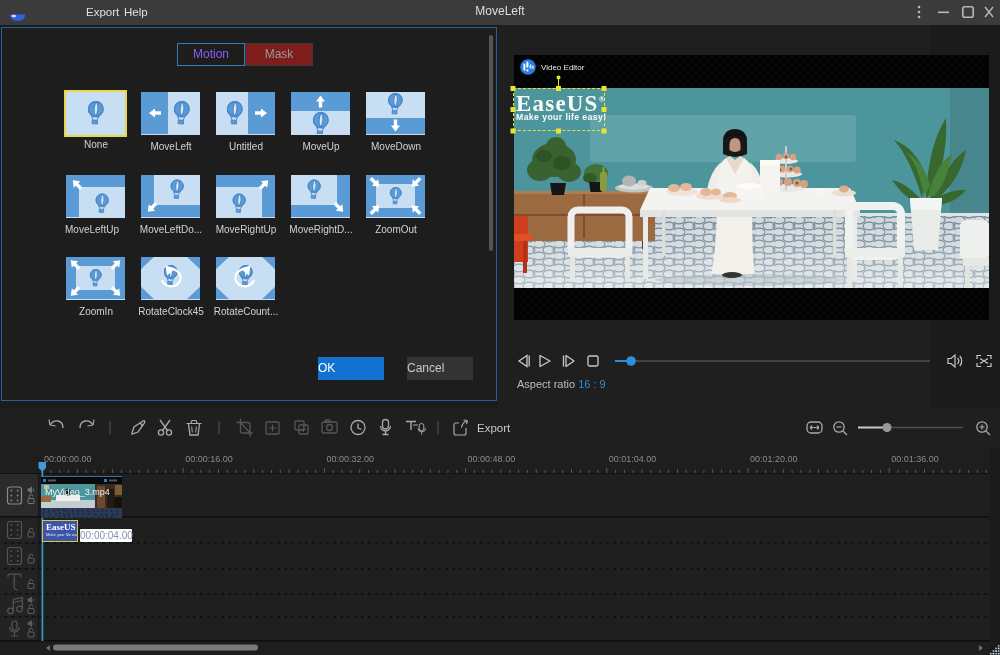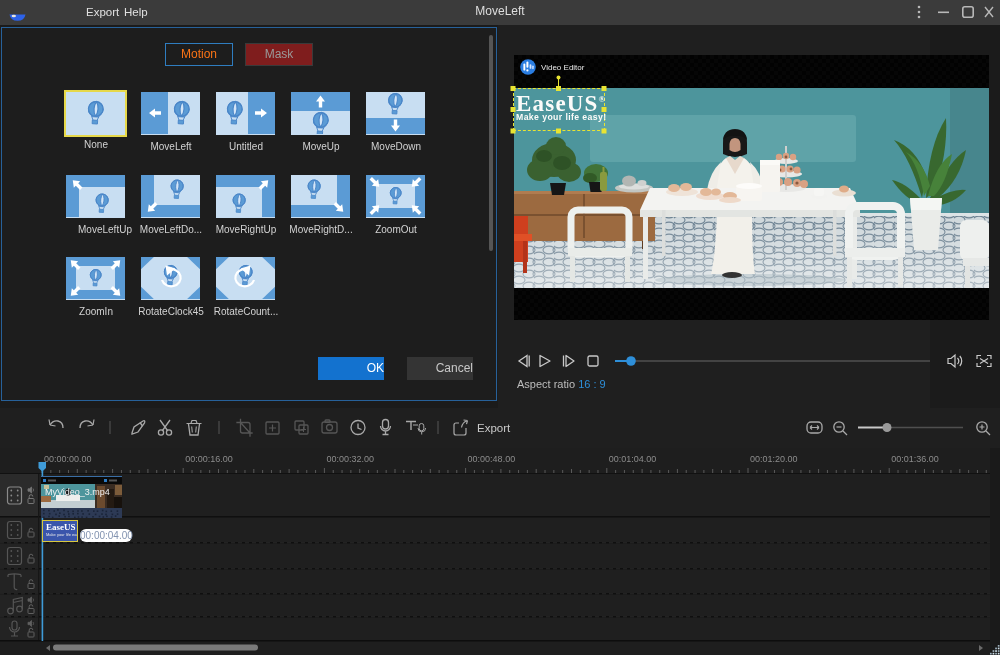--- a/index.html
+++ b/index.html
@@ -9,21 +9,21 @@
 
 #titlebar { position:absolute; left:0; top:0; width:1000px; height:25px; background:#3b3b3b; color:#e2e2e2; }
 #titlebar .menu { position:absolute; top:6px; font-size:11.5px; color:#e0e0e0; }
 #title-center { position:absolute; top:4px; left:0; width:1000px; text-align:center; font-size:12px; color:#dedede; }
 
 #lpanel { position:absolute; left:1px; top:27px; width:496px; height:374px; background:#1d1d1d; border:1px solid #27619a; }
 .tab { position:absolute; top:15px; width:68px; height:23px; line-height:21px; text-align:center; font-size:12px; }
 .thumb { position:absolute; width:59px; height:43px; background:#c8def2; overflow:hidden; }
 .thumb svg { position:absolute; left:0; top:0; }
 .tlabel { position:absolute; width:76px; text-align:center; font-size:10px; color:#d2d2d2; }
-.btn { position:absolute; top:329px; width:66px; height:23px; text-align:right; line-height:23px; font-size:12px; }
+.btn { position:absolute; top:329px; width:66px; height:23px; text-align:left; line-height:23px; font-size:12px; }
 
 #preview { position:absolute; left:498px; top:25px; width:432px; height:383px; background:#1f1f1f; }
 #videobox { position:absolute; left:16px; top:30px; width:475px; height:265px; background:repeating-conic-gradient(#060606 0% 25%, #020202 0% 50%) 0 0/8px 8px; }
 
 #toolbar { position:absolute; left:0; top:408px; width:1000px; height:40px; background:#1f1f1f; }
 
 #timeline { position:absolute; left:0; top:448px; width:836px; height:207px; background:#1e1e1e; }
 </style>
 </head>
 <body>
@@ -41,21 +41,21 @@
         <circle cx="7" cy="3" r="1.3"></circle>
           <circle cx="7" cy="8" r="1.3"></circle>
           <circle cx="7" cy="13" r="1.3"></circle>
       </g>
       <rect x="26" y="7.5" width="11" height="1.6" fill="#b8b8b8"></rect>
       <rect x="50.8" y="2.8" width="10.4" height="10.4" rx="2" fill="none" stroke="#b8b8b8" stroke-width="1.6"></rect>
       <path d="M73 3 L81 13 M81 3 L73 13" stroke="#b8b8b8" stroke-width="1.4"></path>
     </svg>
   </div>
   <div id="lpanel">
-    <div class="tab" style="left:163px;background:#1d1d1d;border:1px solid #2f7dc0;color:#f97316">Motion</div>
+    <div class="tab" style="left:175px;background:#1d1d1d;border:1px solid #2f7dc0;color:#8b5cf6">Motion</div>
     <div class="tab" style="left:243px;background:#7f1d1d;border:1px solid #3a3a3a;color:#9a9a9a">Mask</div>
     <svg width="0" height="0" style="position:absolute">
       <defs>
         <g id="bal">
           <g transform="rotate(4 7 10)">
           <circle cx="7" cy="6.9" r="6.4" fill="#5b9bd5"></circle>
           <path d="M7.2 0.5 C4.9 3.9 4.9 9.9 7.2 13.2 C9.5 9.9 9.5 3.9 7.2 0.5 Z" fill="#d3e5f7"></path>
           <circle cx="7" cy="6.9" r="6.4" fill="none" stroke="#4a86c8" stroke-width="1"></circle>
           <path d="M3.3 12.1 L5.2 16.7 M10.7 12.1 L8.8 16.7 M4 13.8 L10 13.8" stroke="#4a86c8" stroke-width="0.8" fill="none"></path>
           <rect x="4.7" y="16.7" width="4.6" height="3.2" fill="#5b9bd5" stroke="#4a86c8" stroke-width="0.8"></rect>
@@ -109,21 +109,21 @@
       </div>
     <div class="tlabel" style="left:356px;top:113px">MoveDown</div>
     <div class="thumb" style="left:64px;top:147px;">
         <svg width="59" height="42" viewBox="0 0 59 42">
           <rect width="59" height="42" fill="#5b9bd5"></rect>
           <rect x="13" y="12" width="46" height="30" fill="#c8def2"></rect>
           <use href="#bal" transform="translate(29.3,18.5) scale(0.95)" stroke="#4a86c8"></use>
           <use href="#arw" fill="#fff" transform="translate(5,5) rotate(45 6 4.5)"></use>
         </svg>
       </div>
-    <div class="tlabel" style="left:65px;top:196px">MoveLeftUp</div>
+    <div class="tlabel" style="left:52px;top:196px">MoveLeftUp</div>
     <div class="thumb" style="left:139px;top:147px;">
         <svg width="59" height="42" viewBox="0 0 59 42">
           <rect width="59" height="42" fill="#5b9bd5"></rect>
           <rect x="13" width="46" height="30" fill="#c8def2"></rect>
           <use href="#bal" transform="translate(29.3,4.5) scale(0.95)" stroke="#4a86c8"></use>
           <use href="#arw" fill="#fff" transform="translate(5,28) rotate(-45 6 4.5)"></use>
         </svg>
       </div>
     <div class="tlabel" style="left:131px;top:196px">MoveLeftDo...</div>
     <div class="thumb" style="left:214px;top:147px;">
@@ -645,21 +645,21 @@
     <rect x="65.1" y="38.5" width="1.6" height="1.6" fill="#1a2438"></rect>
     <rect x="69.8" y="39.2" width="1.6" height="1.6" fill="#1a2438"></rect>
     <rect x="73.8" y="38.3" width="1.6" height="1.6" fill="#1a2438"></rect>
     </svg>
     <div class="abs" style="left:4px;top:10px;font-size:9px;color:#f2f2f2;white-space:nowrap">MyVideo_3.mp4</div>
     </div>
     <div class="abs" style="left:42px;top:72px;width:36px;height:22px;background:#3a55ab;border:1px solid #d8c840;overflow:hidden">
         <div style="font-size:9px;font-weight:bold;color:#fff;font-family:'Liberation Serif',serif;margin:2px 0 0 3px;line-height:9px">EaseUS</div>
         <div style="font-size:4px;color:#e8e8e8;margin-left:3px;white-space:nowrap">Make your life easy!</div>
       </div>
-    <div class="abs" style="left:80px;top:81px;width:52px;height:13px;background:#fff;border-radius:6px;font-size:10px;color:#8293b0;text-align:center;line-height:13px">00:00:04.00</div>
+    <div class="abs" style="left:80px;top:81px;width:52px;height:13px;background:#fff;border-radius:1px;font-size:10px;color:#8293b0;text-align:center;line-height:13px">00:00:04.00</div>
     <svg class="abs" style="left:0;top:193px" width="1000" height="14" viewBox="0 0 1000 14">
         <path d="M50 4 L46 7 L50 10 Z" fill="#6a6a6a"></path>
         <rect x="53" y="3.5" width="205" height="6" rx="3" fill="#7a7a7a"></rect>
         <path d="M979 4 L983 7 L979 10 Z" fill="#6a6a6a"></path>
       </svg>
     <svg class="abs" style="left:988px;top:195px" width="12" height="12" viewBox="0 0 12 12">
         <rect x="9.8" y="2.0" width="1.7" height="1.7" fill="#9fb3c0"></rect>
         <rect x="7.2" y="4.6" width="1.7" height="1.7" fill="#9fb3c0"></rect>
         <rect x="9.8" y="4.6" width="1.7" height="1.7" fill="#cfe0ea"></rect>
         <rect x="4.6" y="7.2" width="1.7" height="1.7" fill="#9fb3c0"></rect>

